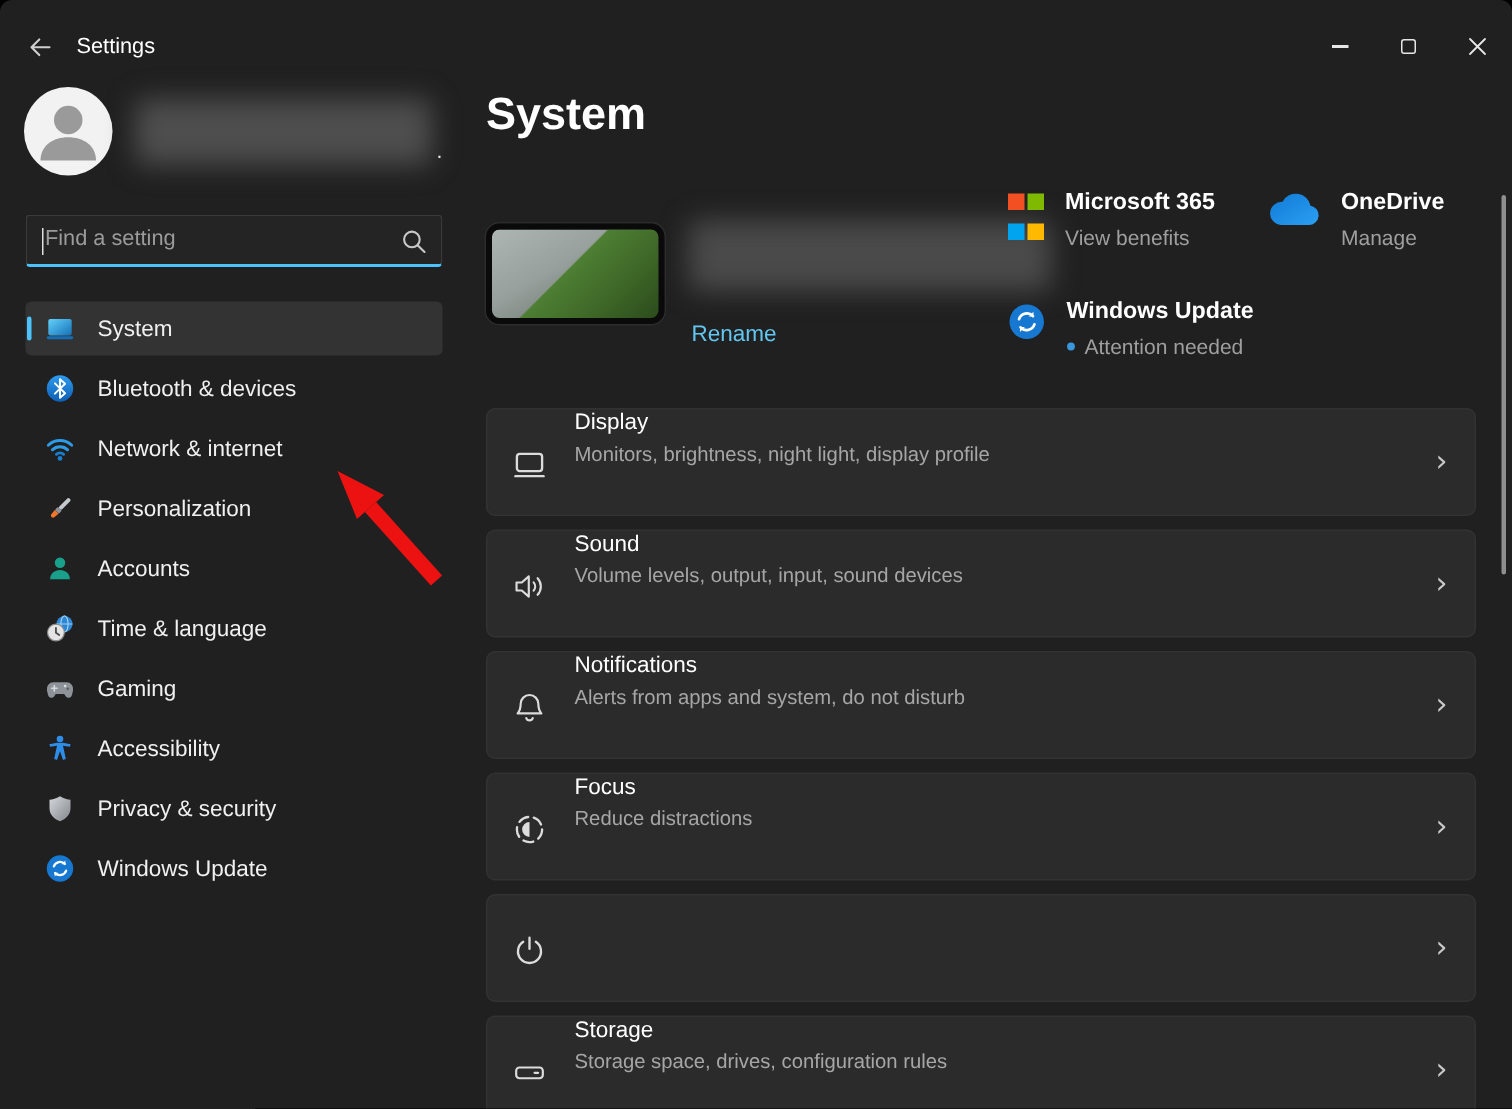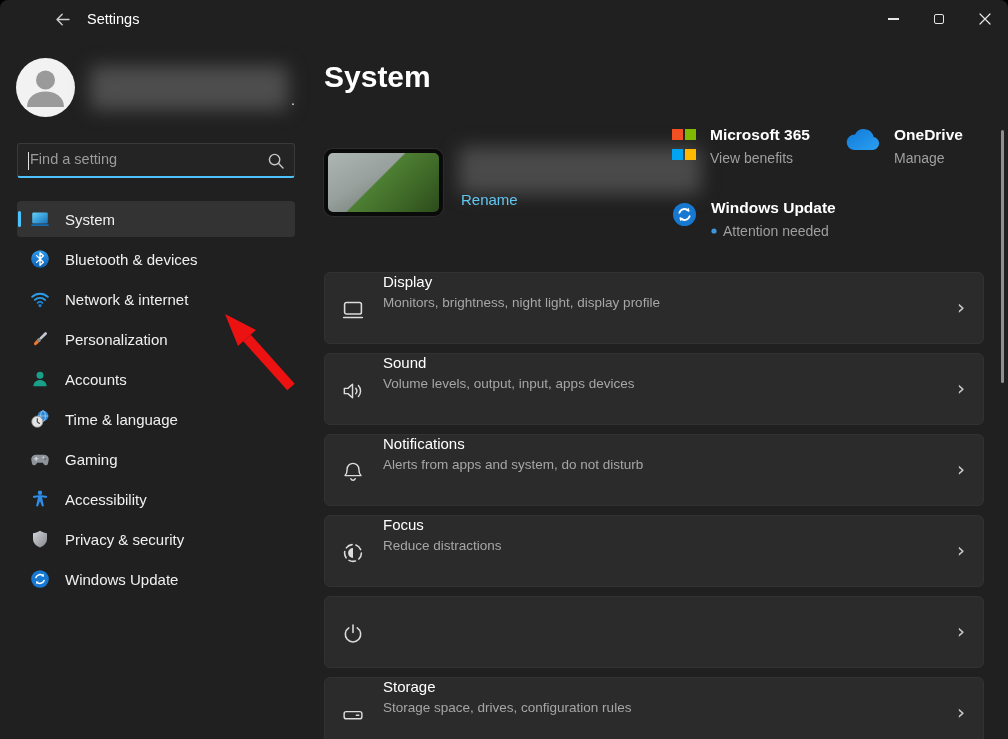--- a/index.html
+++ b/index.html
@@ -3,21 +3,21 @@
 <meta charset="utf-8">
 <style>
   * { margin:0; padding:0; box-sizing:border-box; }
   html,body { background:#000; font-family:"Liberation Sans", sans-serif; }
   .window{
     position:relative; width:1008px; height:739px;
     background:#202020; color:#fff; overflow:hidden;
     border-radius:8px 8px 0 0;
   }
   
-  .titlebar{ position:absolute; top:0; left:0; right:0; height:40px;margin-left:36px; }
+  .titlebar{ position:absolute; top:12px; left:0; right:0; height:40px; }
   .back-btn{
     position:absolute; left:10px; top:6px; width:32px; height:27px;
     background:none; border:none; cursor:pointer; display:flex; align-items:center; justify-content:center;
   }
   .app-title{ position:absolute; left:51px; top:11px; font-size:14.5px; color:#fff; }
   .captions{ position:absolute; right:0; top:0; display:flex; }
   .caption-btn{
     width:46px; height:38px; background:none; border:none; cursor:pointer;
     display:flex; align-items:center; justify-content:center;
   }
@@ -71,21 +71,21 @@
       #8e9894;
     background:
       linear-gradient(135deg, rgba(0,0,0,0) 45%, #4d7f33 46%, #3c6526 75%, #2c4b1c 100%),
       linear-gradient(150deg, #aeb6b4 0%, #97a09c 40%, #707b74 75%, #59645c 100%);
     box-shadow:0 0 0 1px #2c2c2c;
   }
   .device-name-blur{
     position:absolute; left:135px; top:107px; width:242px; height:47px;
     background:#4a4a4a; border-radius:6px; filter:blur(9px);
   }
-  .rename-link{ position:absolute; left:137px; top:151px; font-size:15px; color:#62c6f0; cursor:pointer; }
+  .rename-link{ position:absolute; left:137px; top:174px; font-size:15px; color:#62c6f0; cursor:pointer; }
   .quick{ position:absolute; left:348px; top:86px; }
   .quick-item{ position:absolute; display:flex; gap:14px; cursor:pointer; }
   .q-ms365{ left:0; top:0; }
   .q-onedrive{ left:174px; top:0;text-align:center; }
   .q-wu{ left:0; top:73px; }
   .q-icon{ flex:none; margin-top:3px; }
   .q-title{ font-size:15.5px; font-weight:700; color:#fff; white-space:nowrap; }
   .q-sub{ margin-top:6px; font-size:14px; color:#9f9f9f; white-space:nowrap; display:flex; align-items:center; gap:6px; }
   .ms-logo{ display:grid; grid-template-columns:11px 11px; grid-gap:2px; }
   .ms-logo span{ width:11px; height:11px; display:block; }
@@ -357,21 +357,21 @@
       </div>
 
       <div class="card">
         <svg class="card-icon" viewBox="0 0 20 20">
           <path d="M2.8 7.8 v4.4 h2.9 l3.9 3.4 V4.4 L5.7 7.8 z" stroke="#dcdcdc" stroke-width="1.2" fill="none" stroke-linejoin="round"></path>
           <path d="M12.3 7.7 a3.6 3.6 0 0 1 0 4.6" stroke="#dcdcdc" stroke-width="1.2" fill="none" stroke-linecap="round"></path>
           <path d="M14.5 5.4 a6.8 6.8 0 0 1 0 9.2" stroke="#dcdcdc" stroke-width="1.2" fill="none" stroke-linecap="round"></path>
         </svg>
         <div class="card-text">
           <div class="card-title">Sound</div>
-          <div class="card-sub">Volume levels, output, input, apps devices</div>
+          <div class="card-sub">Volume levels, output, input, sound devices</div>
         </div>
         <span class="card-chevron">›</span>
       </div>
 
       <div class="card">
         <svg class="card-icon" viewBox="0 0 20 20">
           <path d="M10 2.8 a4.9 4.9 0 0 1 4.9 4.9 c0 3 .8 4.3 1.7 5.3 H3.4 c.9-1 1.7-2.3 1.7-5.3 A4.9 4.9 0 0 1 10 2.8 z" stroke="#dcdcdc" stroke-width="1.2" fill="none" stroke-linejoin="round"></path>
           <path d="M8.2 15.6 a1.9 1.9 0 0 0 3.6 0" stroke="#dcdcdc" stroke-width="1.2" fill="none" stroke-linecap="round"></path>
         </svg>
         <div class="card-text">

